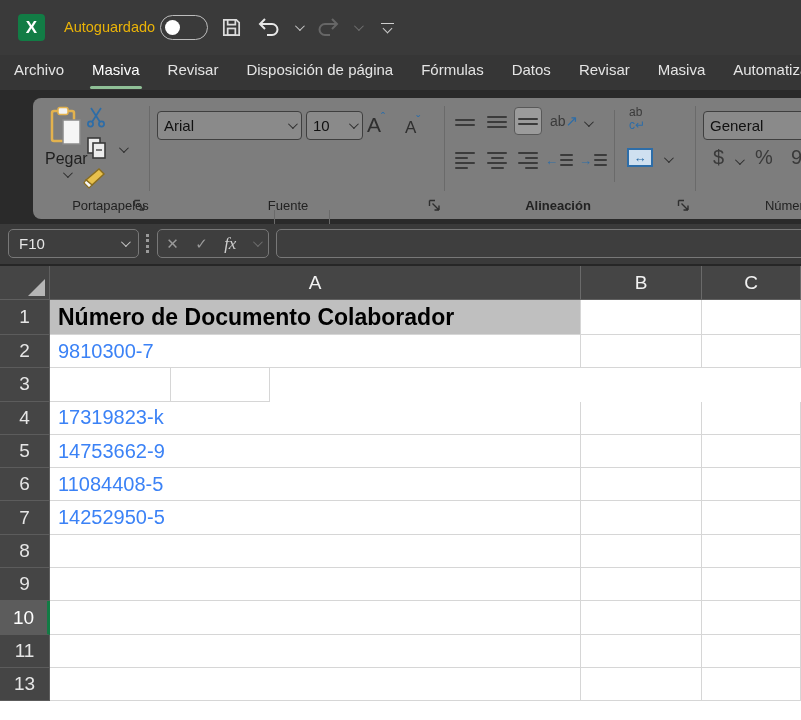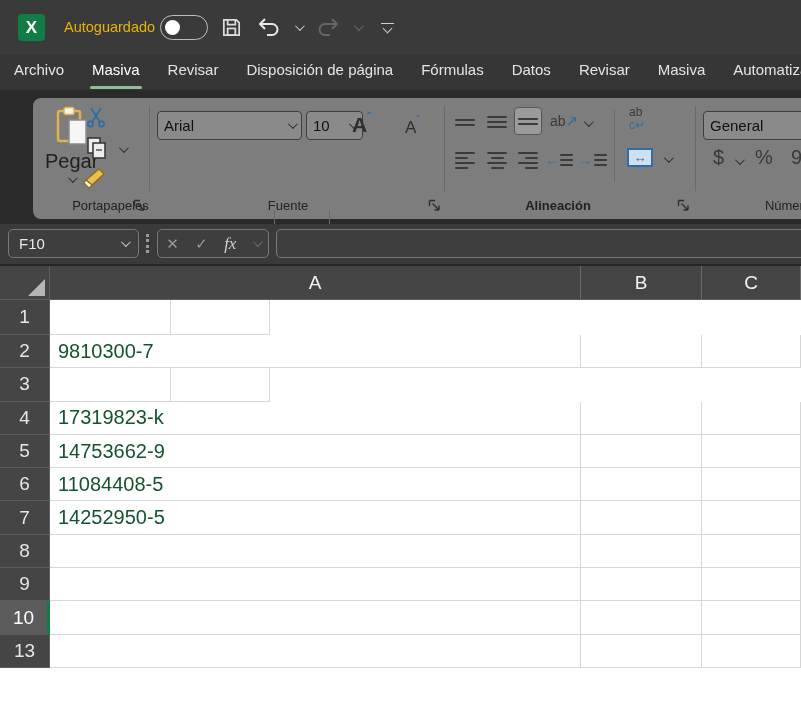--- a/index.html
+++ b/index.html
@@ -43,21 +43,21 @@
 
   
   .ribbonzone { position:absolute; left:0; top:90px; width:801px; height:134px; background:#2a2a2a; }
   .ribbonpanel { position:absolute; left:33px; top:8px; width:800px; height:121px;
                  background:#7d7d7d; border-radius:8px; }
   .glabel { position:absolute; top:100px; height:16px; font-size:13px; color:#222;
             text-align:center; }
   .launcher { position:absolute; top:100px; width:13px; height:13px; cursor:pointer; }
 
   .bigbtn { position:absolute; display:flex; flex-direction:column; align-items:center; }
-  .bigbtn .lbl { font-size:20px; color:#1f1f1f; margin-top:2px; }
+  .bigbtn .lbl { font-size:16px; color:#1f1f1f; margin-top:2px; }
 
   .combo { position:absolute; height:29px; background:#8a8a8a; border:1px solid #3f3f3f;
            border-radius:4px; display:flex; align-items:center; padding:0 6px;
            color:#111; font-size:15px; }
   .combo .chev { margin-left:auto; }
 
   .fontbtn { position:absolute; top:144px; height:34px; display:flex;
              align-items:center; color:#2f2f2f; }
   .bars { display:flex; flex-direction:column; gap:3px; }
   .bars i { display:block; height:2px; background:#3b3b3b; border-radius:1px; }
@@ -85,21 +85,21 @@
                  border-left:17px solid transparent; border-bottom:17px solid #b5b5b5; }
   .colhdr { background:#454545; color:#f2f2f2; font-size:19px; text-align:center;
             line-height:34px; border-right:1px solid #6a6a6a; border-bottom:1px solid #5f5f5f; }
   .srow { display:flex; height:33.3px; }
   .srow.row1 { height:35px; }
   .rh { width:50px; background:#454545; color:#e6e6e6; font-size:19px;
         display:flex; align-items:center; justify-content:center;
         border-right:1px solid #5f5f5f; border-bottom:1px solid #5c5c5c; }
   .rh.active { background:#5c5c5c; border-right:3px solid #127c45; color:#ffffff; }
   .c { border-right:1px solid #d6d6d6; border-bottom:1px solid #d6d6d6;
-       font-size:20px; color:#14532d; display:flex; align-items:center;
+       font-size:20px; color:#3b82f6; display:flex; align-items:center;
        padding-left:8px; overflow:hidden; white-space:nowrap; background:#fff; }
   .ca { width:531px; } .cb { width:121px; } .cc { width:99px; }
   .a1 { background:#bfbfbf; font-weight:bold; font-size:23px; color:#000; }
 </style>
 </head>
 <body>
 
 <div class="titlebar">
   <div class="xlogo">X</div>
   <span class="autosave-label">Autoguardado</span>
@@ -193,21 +193,21 @@
   <div class="vsep" style="left:116px; top:8px; height:85px;"></div>
 
   <div class="combo" style="left:124px; top:13px; width:145px;">
     <span>Arial</span>
         <span class="chev"></span>
   </div>
   <div class="combo" style="left:273px; top:13px; width:57px;">
     <span>10</span>
         <span class="chev"></span>
   </div>
-  <span style="position:absolute;left:319px;top:13px;font-size:21px;color:#2f2f2f;font-weight:bold;">
+  <span style="position:absolute;left:334px;top:13px;font-size:21px;color:#2f2f2f;">
     <span>A</span><span class="blue" style="font-size:12px;vertical-align:10px;">ˆ</span>
   </span>
   <span style="position:absolute;left:372px;top:16px;font-size:17px;color:#2f2f2f;">
     <span>A</span><span class="blue" style="font-size:12px;vertical-align:8px;">ˇ</span>
   </span>
 
   <span class="fontbtn" style="left:132px;font-weight:bold;font-size:19px;">B</span>
   <span class="fontbtn" style="left:166px;font-style:italic;font-size:19px;font-family:'Liberation Serif',serif;">I</span>
   <span class="fontbtn" style="left:196px;text-decoration:underline;font-size:19px;">U</span>
   <span class="chev" style="position:absolute;left:222px;top:156px;"></span>
@@ -357,20 +357,21 @@
     <div class="corner">
         <div class="tri"></div>
       </div>
     <div class="colhdr" style="width:531px;">A</div>
     <div class="colhdr" style="width:121px;">B</div>
     <div class="colhdr" style="width:99px;">C</div>
   </div>
 
   <div class="srow row1">
     <div class="rh">1</div>
+    <div class="c ca a1">Número de Documento Colaborador</div>
     <div class="c cb"></div>
     <div class="c cc"></div>
   </div>
   <div class="srow">
     <div class="rh">2</div>
     <div class="c ca">9810300-7</div>
     <div class="c cb"></div>
     <div class="c cc"></div>
   </div>
   <div class="srow">
@@ -414,18 +415,24 @@
     <div class="c cb"></div>
     <div class="c cc"></div>
   </div>
   <div class="srow">
     <div class="rh active">10</div>
     <div class="c ca"></div>
     <div class="c cb"></div>
     <div class="c cc"></div>
   </div>
   <div class="srow">
+    <div class="rh">11</div>
+    <div class="c ca"></div>
+    <div class="c cb"></div>
+    <div class="c cc"></div>
+  </div>
+  <div class="srow">
     <div class="rh">13</div>
     <div class="c ca"></div>
     <div class="c cb"></div>
     <div class="c cc"></div>
   </div>
 </div>
 
 </body></html>

